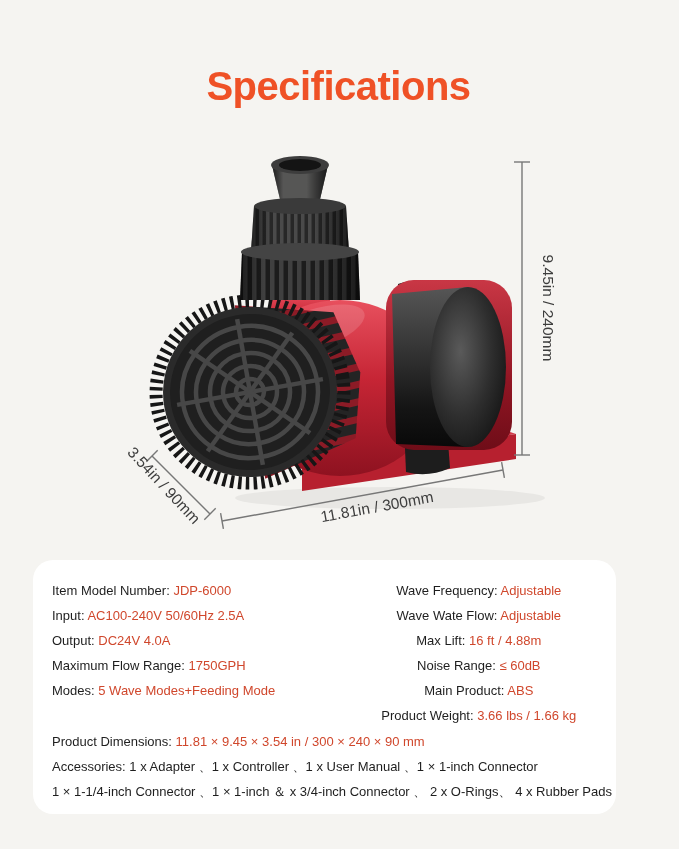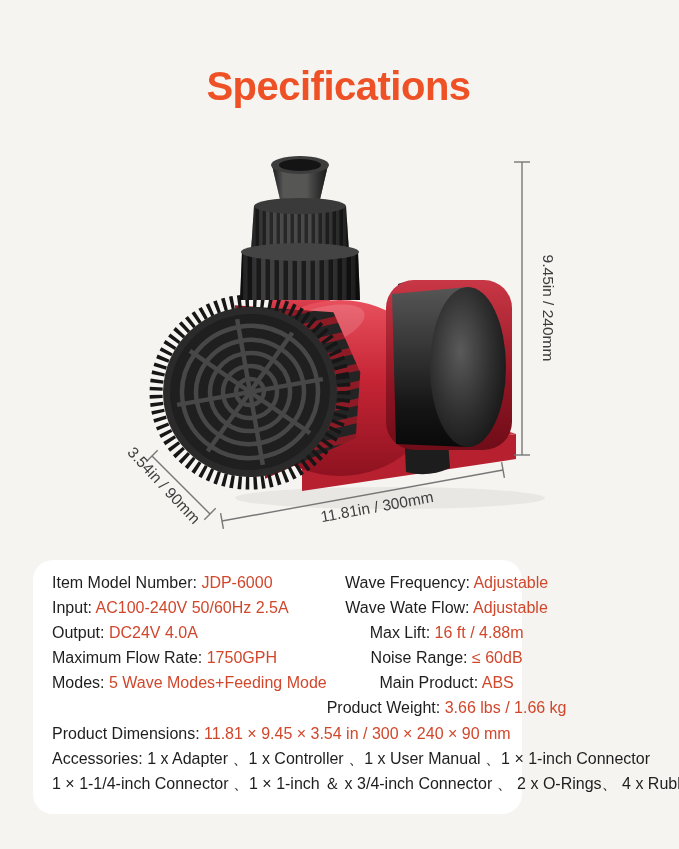--- a/index.html
+++ b/index.html
@@ -9,23 +9,23 @@
     font-family:"Liberation Sans",sans-serif;
   }
   .page-title{
     position:absolute;top:64px;left:0;width:605px;
     text-align:center;font-size:40px;font-weight:bold;
     color:#ef5126;letter-spacing:-0.5px;padding-left:36px;
   }
   .figure{position:absolute;top:0;left:0;}
   .dim-label{font-size:15.5px;fill:#3d3d3d;font-family:"Liberation Sans",sans-serif;}
   .spec-card{
-    position:absolute;left:33px;top:560px;width:489px;height:254px;
+    position:absolute;left:33px;top:560px;width:583px;height:254px;
     background:#ffffff;border-radius:20px;box-sizing:border-box;
-    padding:10px 0 0 19px;font-size:16px;color:#1e1e1e;
+    padding:18px 0 0 19px;font-size:13px;color:#1e1e1e;
   }
   .cols{display:flex;}
   .col-left{width:306px;}
   .col-right{width:290px;text-align:center;}
   .spec-row{height:25.1px;line-height:25.1px;white-space:nowrap;}
   .val{color:#d0472c;}
   .black .val{color:#1e1e1e;}
 </style>
 </head>
 <body>
@@ -157,21 +157,21 @@
 </svg>
 
 <div class="page-title">Specifications</div>
 
 <div class="spec-card">
   <div class="cols">
     <div class="col-left">
       <div class="spec-row"><span class="lbl">Item Model Number: </span><span class="val">JDP-6000</span></div>
       <div class="spec-row"><span class="lbl">Input: </span><span class="val">AC100-240V 50/60Hz 2.5A</span></div>
       <div class="spec-row"><span class="lbl">Output: </span><span class="val">DC24V 4.0A</span></div>
-      <div class="spec-row"><span class="lbl">Maximum Flow Rate: </span><span class="val">1750GPH</span></div>
+      <div class="spec-row"><span class="lbl">Maximum Flow Range: </span><span class="val">1750GPH</span></div>
       <div class="spec-row"><span class="lbl">Modes: </span><span class="val">5 Wave Modes+Feeding Mode</span></div>
     </div>
     <div class="col-right">
       <div class="spec-row"><span class="lbl">Wave Frequency: </span><span class="val">Adjustable</span></div>
       <div class="spec-row"><span class="lbl">Wave Wate Flow: </span><span class="val">Adjustable</span></div>
       <div class="spec-row"><span class="lbl">Max Lift: </span><span class="val">16 ft / 4.88m</span></div>
       <div class="spec-row"><span class="lbl">Noise Range: </span><span class="val">≤ 60dB</span></div>
       <div class="spec-row"><span class="lbl">Main Product: </span><span class="val">ABS</span></div>
       <div class="spec-row"><span class="lbl">Product Weight: </span><span class="val">3.66 lbs / 1.66 kg</span></div>
     </div>

